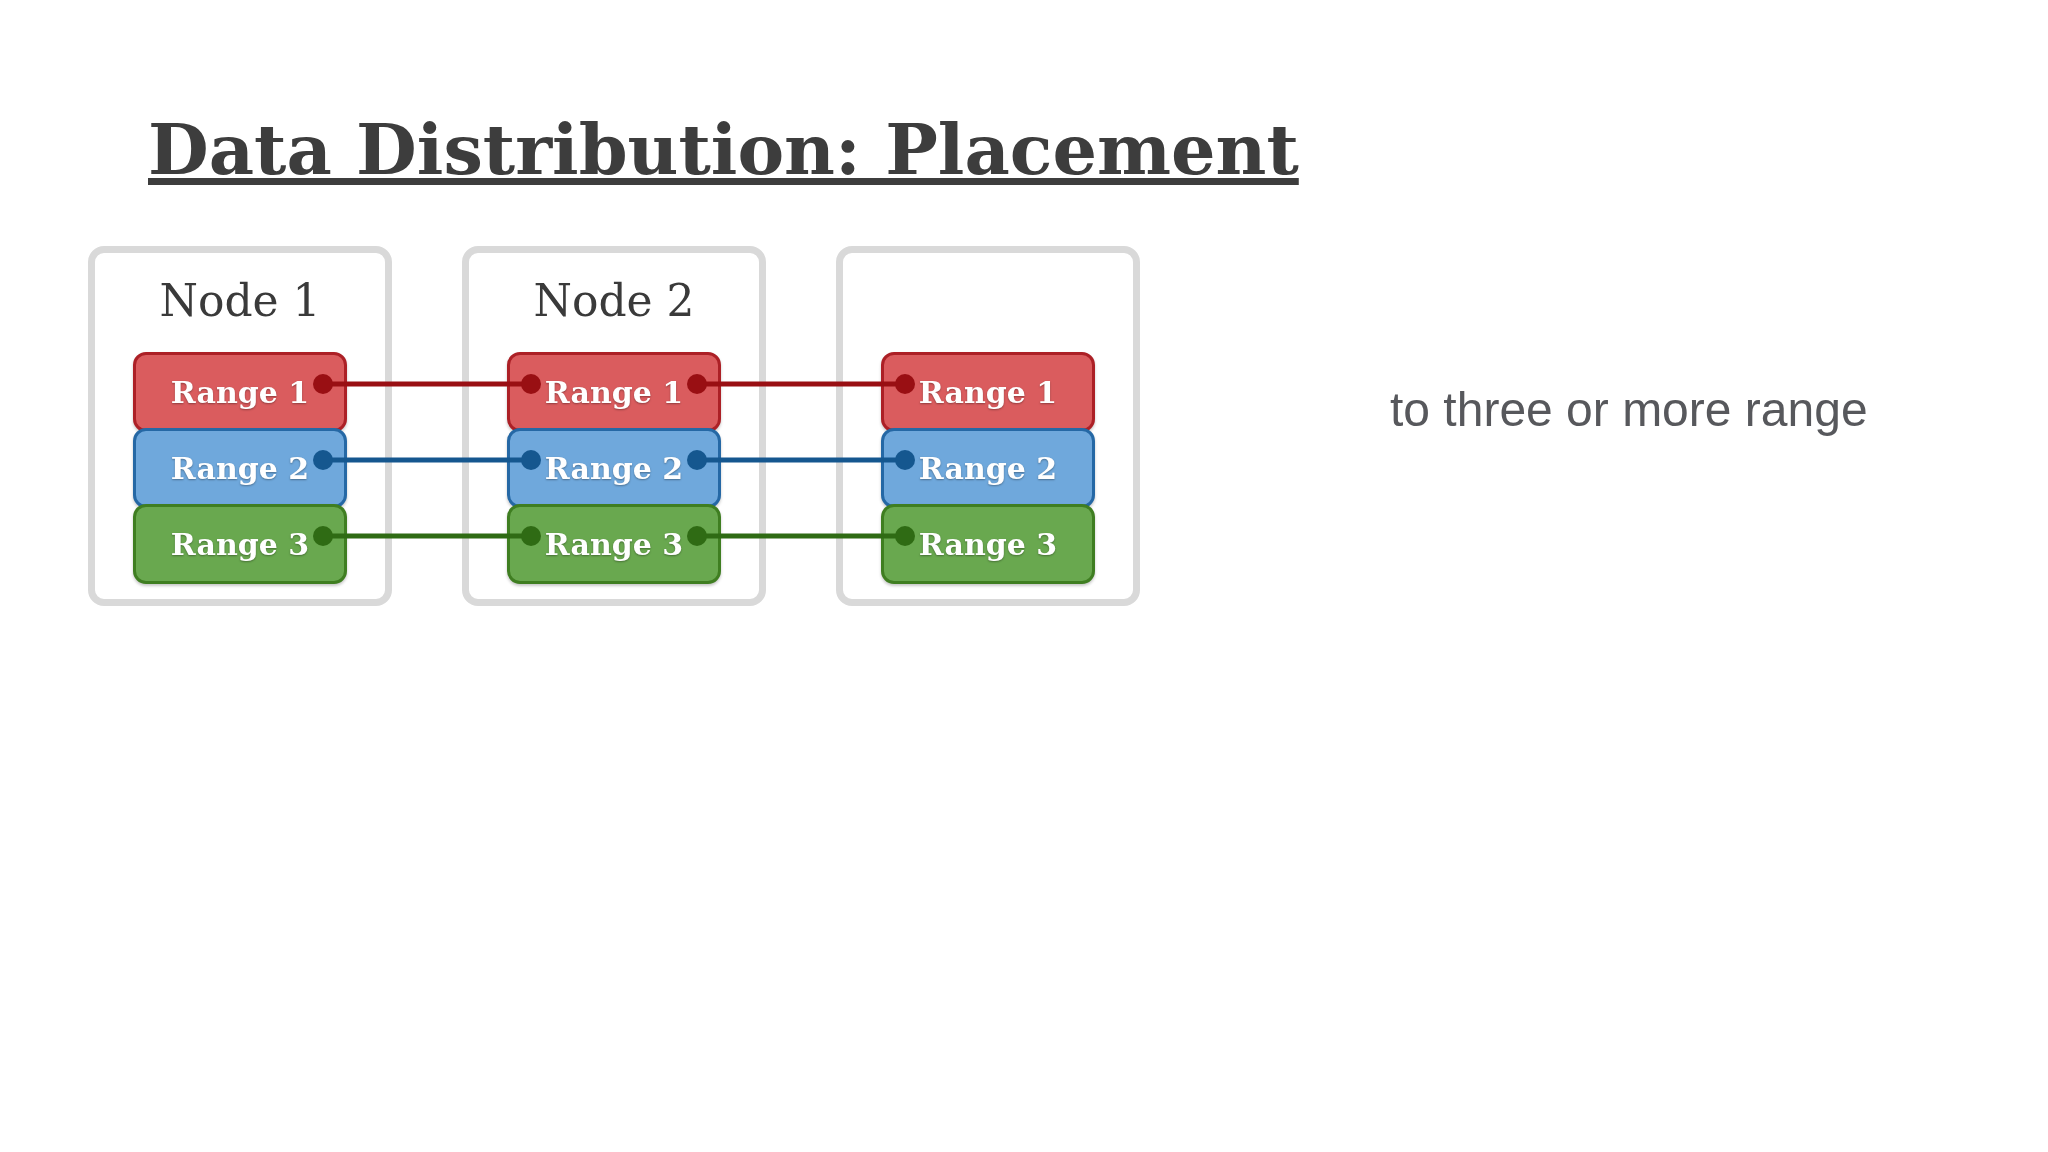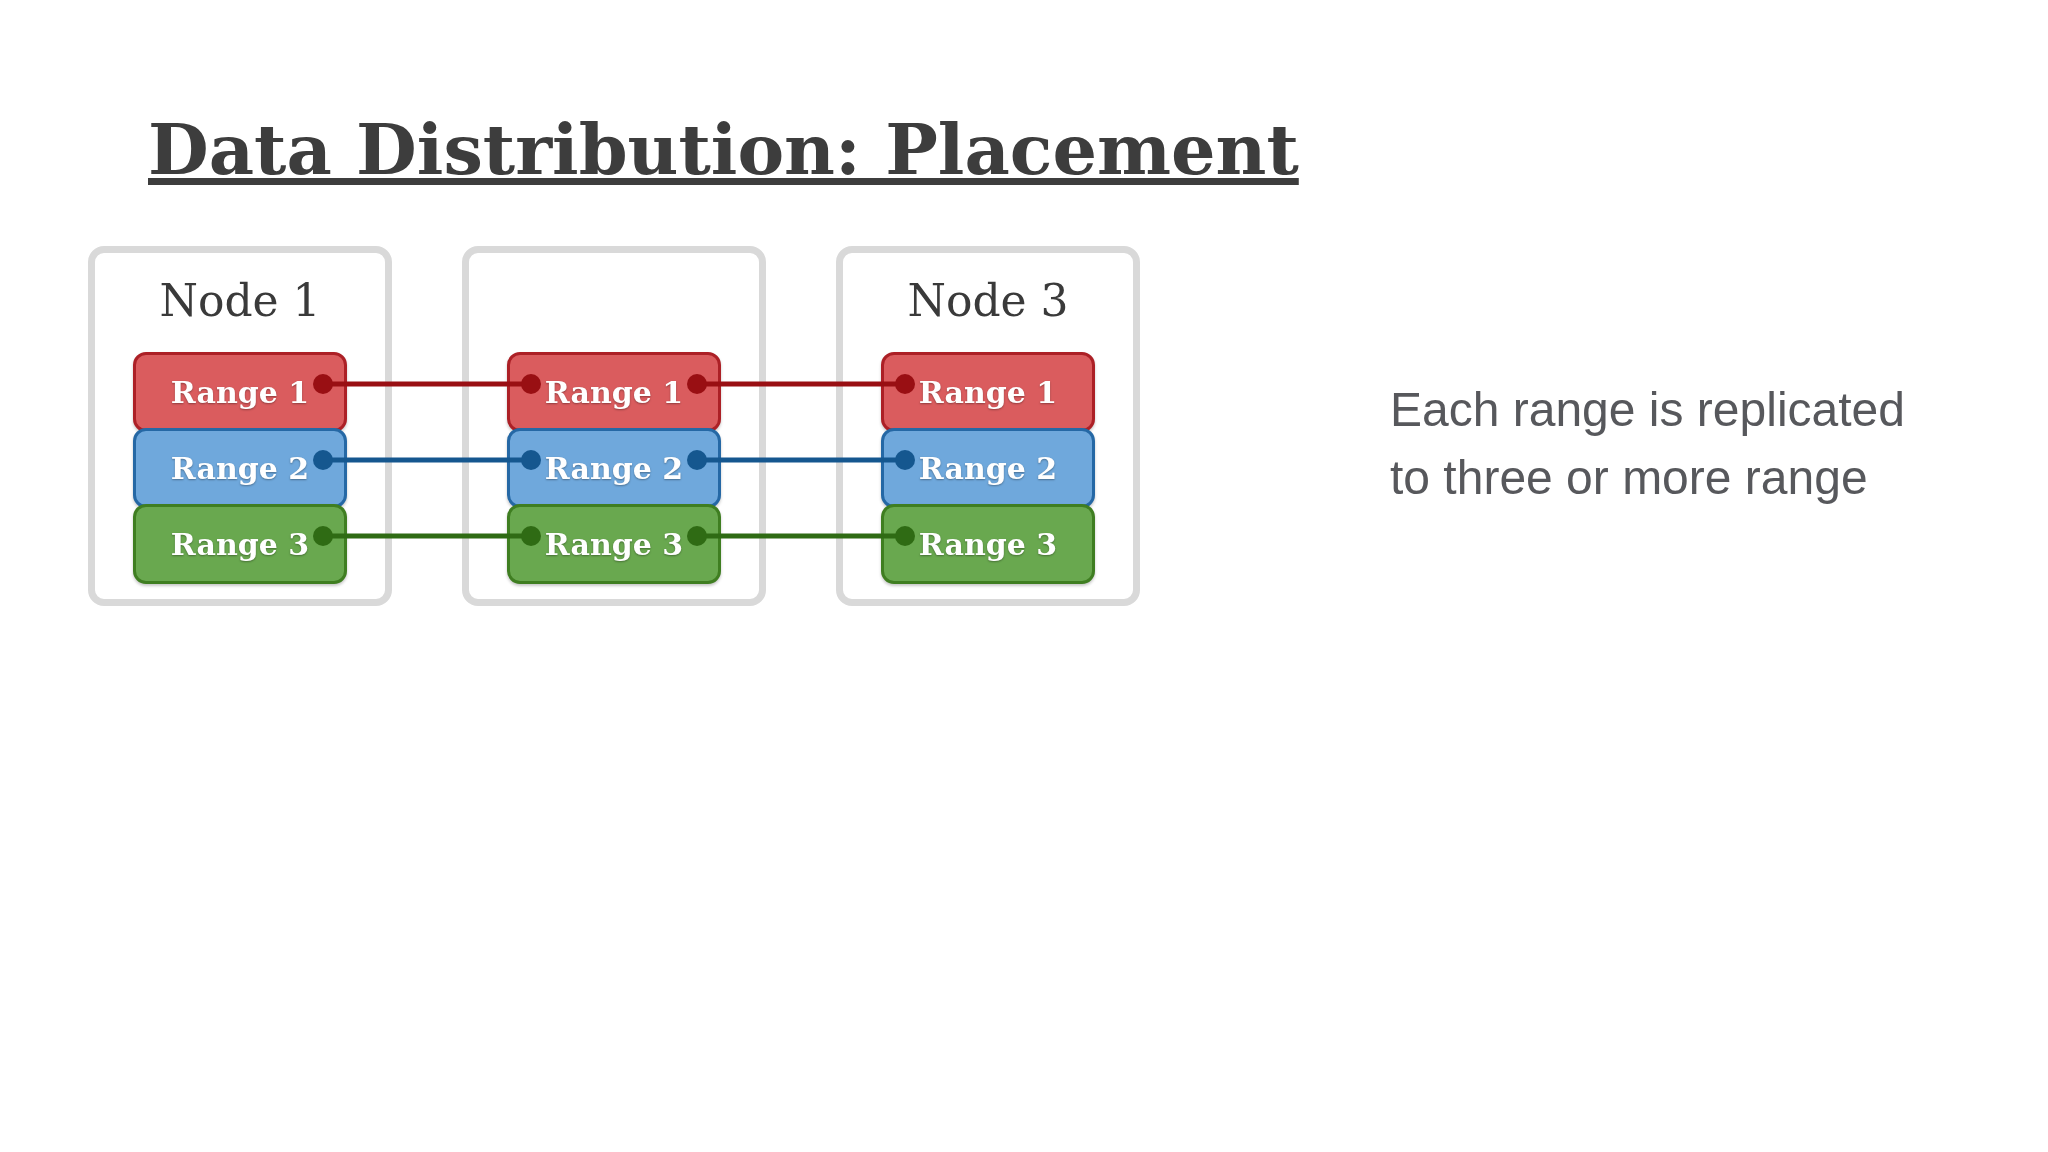--- a/index.html
+++ b/index.html
@@ -121,33 +121,33 @@
       </div>
       <div class="range blue range-row-1">
         <span class="range-label">Range 2</span>
       </div>
       <div class="range green range-row-2">
         <span class="range-label">Range 3</span>
       </div>
     </div>
 
     <div class="node node-2">
+      <div class="node-title">Node 2</div>
       <div class="range red range-row-0">
         <span class="range-label">Range 1</span>
       </div>
       <div class="range blue range-row-1">
         <span class="range-label">Range 2</span>
       </div>
       <div class="range green range-row-2">
         <span class="range-label">Range 3</span>
       </div>
     </div>
 
     <div class="node node-3">
-      <div class="node-title">Node 3</div>
       <div class="range red range-row-0">
         <span class="range-label">Range 1</span>
       </div>
       <div class="range blue range-row-1">
         <span class="range-label">Range 2</span>
       </div>
       <div class="range green range-row-2">
         <span class="range-label">Range 3</span>
       </div>
     </div>
@@ -172,17 +172,16 @@
       <line class="connector green" x1="697" y1="536" x2="905" y2="536"></line>
       <circle class="dot green" cx="323" cy="536" r="10"></circle>
       <circle class="dot green" cx="531" cy="536" r="10"></circle>
       <circle class="dot green" cx="697" cy="536" r="10"></circle>
       <circle class="dot green" cx="905" cy="536" r="10"></circle>
     </svg>
 
   </div>
 
   <div class="annotation">
-    <div>Each range is replicated</div>
     <div>to three or more range</div>
   </div>
 
 </div>
 
 </body></html>

